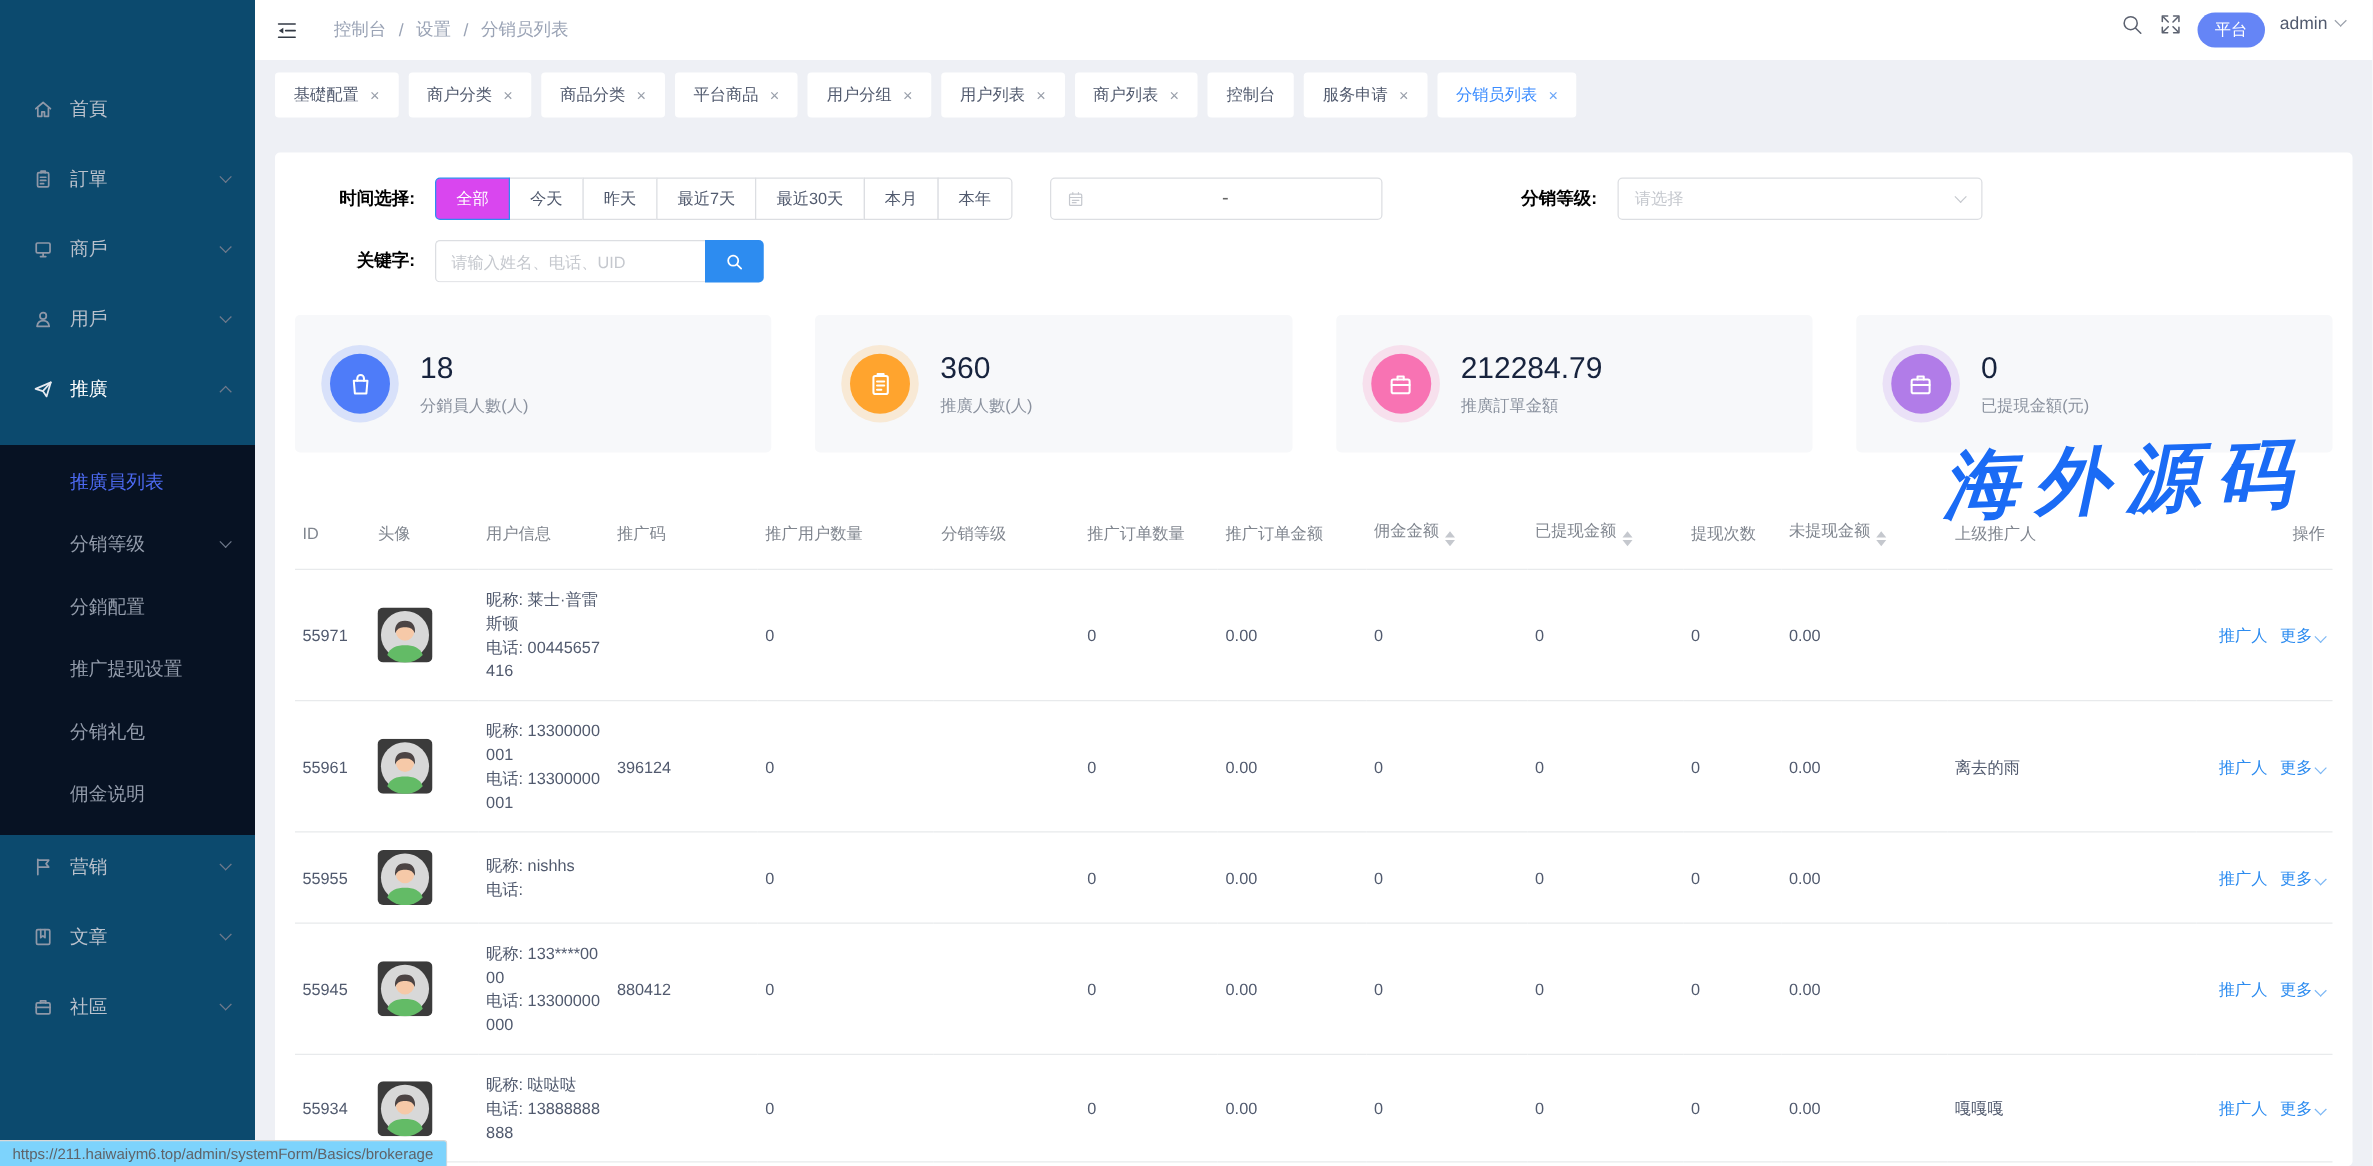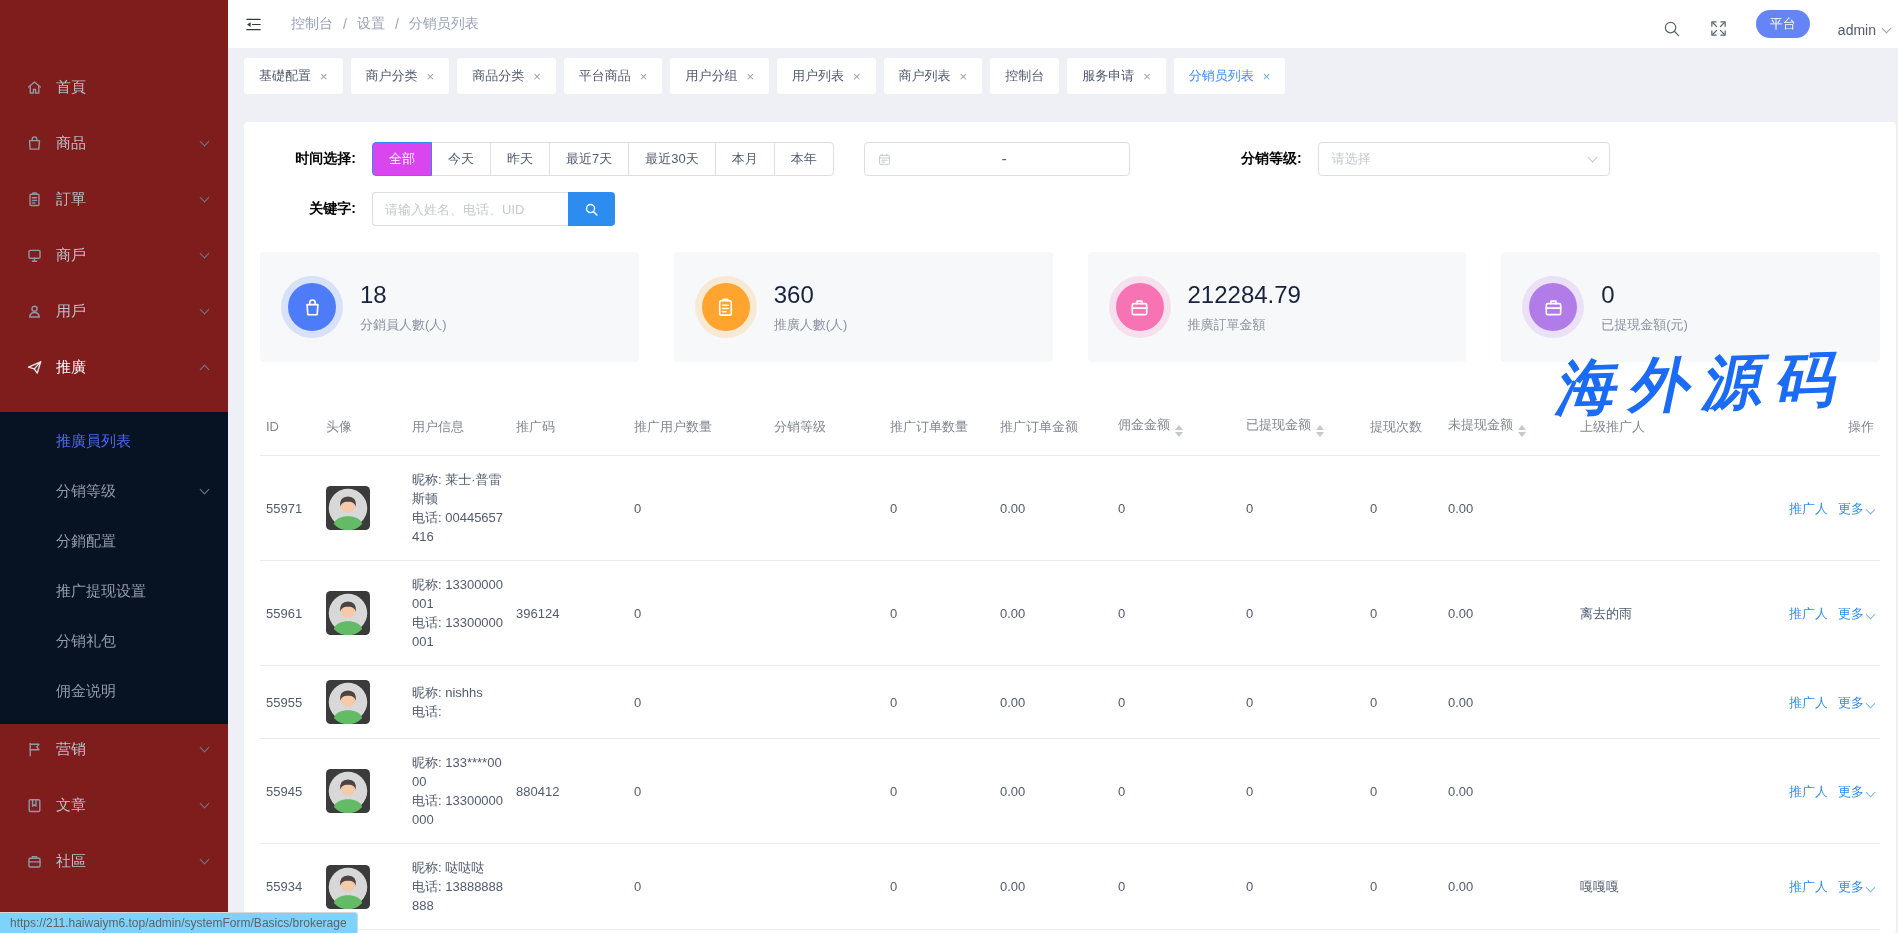--- a/index.html
+++ b/index.html
@@ -2,21 +2,21 @@
 <html><head>
 <meta charset="utf-8">
 <style>
   * { box-sizing: border-box; margin: 0; padding: 0; }
   html,body { width:1898px; height:933px; overflow:hidden; }
   body { font-family:"Liberation Sans","DejaVu Sans",sans-serif; background:#eef0f5; color:#515a6e; position:relative; }
 
   .app { display:flex; width:100%; height:100%; }
 
   
-  .sidebar { width:228px; height:100%; background:#7f1d1d; flex-shrink:0; overflow:hidden; }
+  .sidebar { width:204px; height:100%; background:#0c4a6e; flex-shrink:0; overflow:hidden; }
   .side-top { height:62px; }
   .menu-item { height:50px; margin-bottom:6px; display:flex; align-items:center; padding:0 20px 0 26px; color:#bac1cc; font-size:15px; cursor:pointer; }
   .menu-item .licon { margin-right:13px; color:#8f98a8; }
   .menu-item .mlabel { flex:1; }
   .menu-item.active-parent { color:#ffffff; }
   .menu-item.active-parent .licon { color:#e6eaf0; }
   .submenu { background:#071223; padding:4px 0 8px;margin-top:20px; }
   .submenu-item { height:50px; display:flex; align-items:center; padding:0 20px 0 56px; color:#939cab; font-size:15px; cursor:pointer; }
   .submenu-item .mlabel { flex:1; }
   .submenu-item.active { color:#4d6af2; }
@@ -26,21 +26,21 @@
 
   
   .main { flex:1; display:flex; flex-direction:column; height:100%; }
   .topbar { height:48px; background:#fff; display:flex; align-items:center; padding:0 22px 0 16px; flex-shrink:0; }
   .licon { width:17px; height:17px; display:inline-block; }
   .licon * { fill:none; stroke:currentColor; stroke-width:1.3px; stroke-linecap:round; stroke-linejoin:round; }
   .licon .f { fill:currentColor; stroke:none; }
   .hamburger { color:#333a45; cursor:pointer; display:flex; }
   .hamburger .licon { width:19px; height:19px; }
   .breadcrumb { margin-left:28px; display:flex; align-items:center; gap:10px; color:#9aa3b5; font-size:14px; }
-  .topbar-right { margin-left:auto; display:flex; align-items:flex-end; gap:28px; }
+  .topbar-right { margin-left:auto; display:flex; align-items:flex-start; gap:12px; }
   .tb-icon { color:#5c6270; cursor:pointer; display:flex; }
   .tb-icon .licon { width:19px; height:19px; }
   .badge { background:#6585f6; color:#fff; font-size:13px; padding:5px 14px; border-radius:14px; }
   .admin { display:flex; align-items:center; gap:7px; font-size:14px; color:#515a6e; cursor:pointer; }
   .admin .chev { color:#9aa0ab; }
 
   .tabstrip { height:56px; display:flex; align-items:center; padding:0 16px; gap:8px; flex-shrink:0; }
   .tabchip { background:#fff; height:36px; display:flex; align-items:center; gap:9px; padding:0 15px; border-radius:3px; font-size:13px; color:#515a6e; cursor:pointer; white-space:nowrap; }
   .tabchip .x { color:#9aa0ab; font-size:13px; line-height:1; }
   .tabchip.active { color:#3b8cff; }
@@ -54,21 +54,21 @@
   .time-group { display:flex; }
   .time-btn { border:1px solid #dcdee2; background:#fff; height:34px; padding:0 16px; font-size:13px; color:#515a6e; line-height:32px; margin-left:-1px; cursor:pointer; position:relative; }
   .time-btn:first-child { border-radius:4px 0 0 4px; margin-left:0; }
   .time-btn:last-child { border-radius:0 4px 4px 0; }
   .time-btn.active { background:#d946ef; border-color:#2d8cf0; color:#fff; z-index:1; }
   .date-range { width:266px; height:34px; border:1px solid #dcdee2; border-radius:4px; margin-left:30px; display:flex; align-items:center; padding:0 12px; color:#c5c8ce; cursor:text; }
   .date-range .dash { flex:1; text-align:center; color:#666; }
   .level-wrap { margin-left:76px; display:flex; align-items:center; }
   .select { width:292px; height:34px; border:1px solid #dcdee2; border-radius:4px; display:flex; align-items:center; padding:0 13px; font-size:13px; color:#c5c8ce; cursor:pointer; }
   .select .ph { flex:1; }
-  .kw { width:196px; height:34px; border:1px solid #dcdee2; border-right:none; border-radius:4px 0 0 4px; padding:0 12px; font-size:13px; color:#ec4899; outline:none; }
+  .kw { width:216px; height:34px; border:1px solid #dcdee2; border-right:none; border-radius:4px 0 0 4px; padding:0 12px; font-size:13px; color:#ec4899; outline:none; }
   .kw::placeholder { color:#c5c8ce; }
   .kw-btn { width:47px; height:34px; background:#2d8cf0; border:none; border-radius:0 4px 4px 0; display:flex; align-items:center; justify-content:center; cursor:pointer; }
 
   
   .stats-row { display:flex; gap:35px; margin-top:26px;justify-content:space-between; }
   .stat-card { flex:1; height:110px; background:#f7f8fa; border-radius:4px; display:flex; align-items:center; padding-left:28px; }
   .stat-icon { width:48px; height:48px; border-radius:50%; flex-shrink:0; display:flex; align-items:center; justify-content:center; margin-right:24px; }
   .stat-icon svg { width:23px; height:23px; }
   .stat-icon svg * { fill:none; stroke:#fff; stroke-width:1.7px; stroke-linecap:round; stroke-linejoin:round; }
   .stat-num { font-size:24px; color:#17233d; }
@@ -103,30 +103,20 @@
     <div class="side-top"></div>
     <nav id="side-menu">
         <div class="menu-item">
           <span class="licon-wrap" style="display: flex;">
             <svg class="licon" viewBox="0 0 16 16">
               <path d="M2.5 7.5L8 2.8l5.5 4.7"></path>
               <path d="M4 7v6.2h3V9.8h2v3.4h3V7"></path>
             </svg>
           </span>
           <span class="mlabel">首頁</span>
-        </div>
-        <div class="menu-item">
-          <span class="licon-wrap" style="display: flex;">
-            <svg class="licon" viewBox="0 0 16 16">
-              <path d="M3.3 5.3h9.4l-.6 8H3.9z"></path>
-              <path d="M5.8 5.3V4a2.2 2.2 0 0 1 4.4 0v1.3"></path>
-            </svg>
-          </span>
-          <span class="mlabel">商品</span>
-          <i class="chev side-chev"></i>
         </div>
         <div class="menu-item">
           <span class="licon-wrap" style="display: flex;">
             <svg class="licon" viewBox="0 0 16 16">
               <rect x="3.8" y="3" width="8.4" height="10.6" rx="1"></rect>
               <path d="M6.4 3V1.8h3.2V3"></path>
               <path d="M6 6.4h4M6 8.8h4M6 11.2h2.4"></path>
             </svg>
           </span>
           <span class="mlabel">訂單</span>

